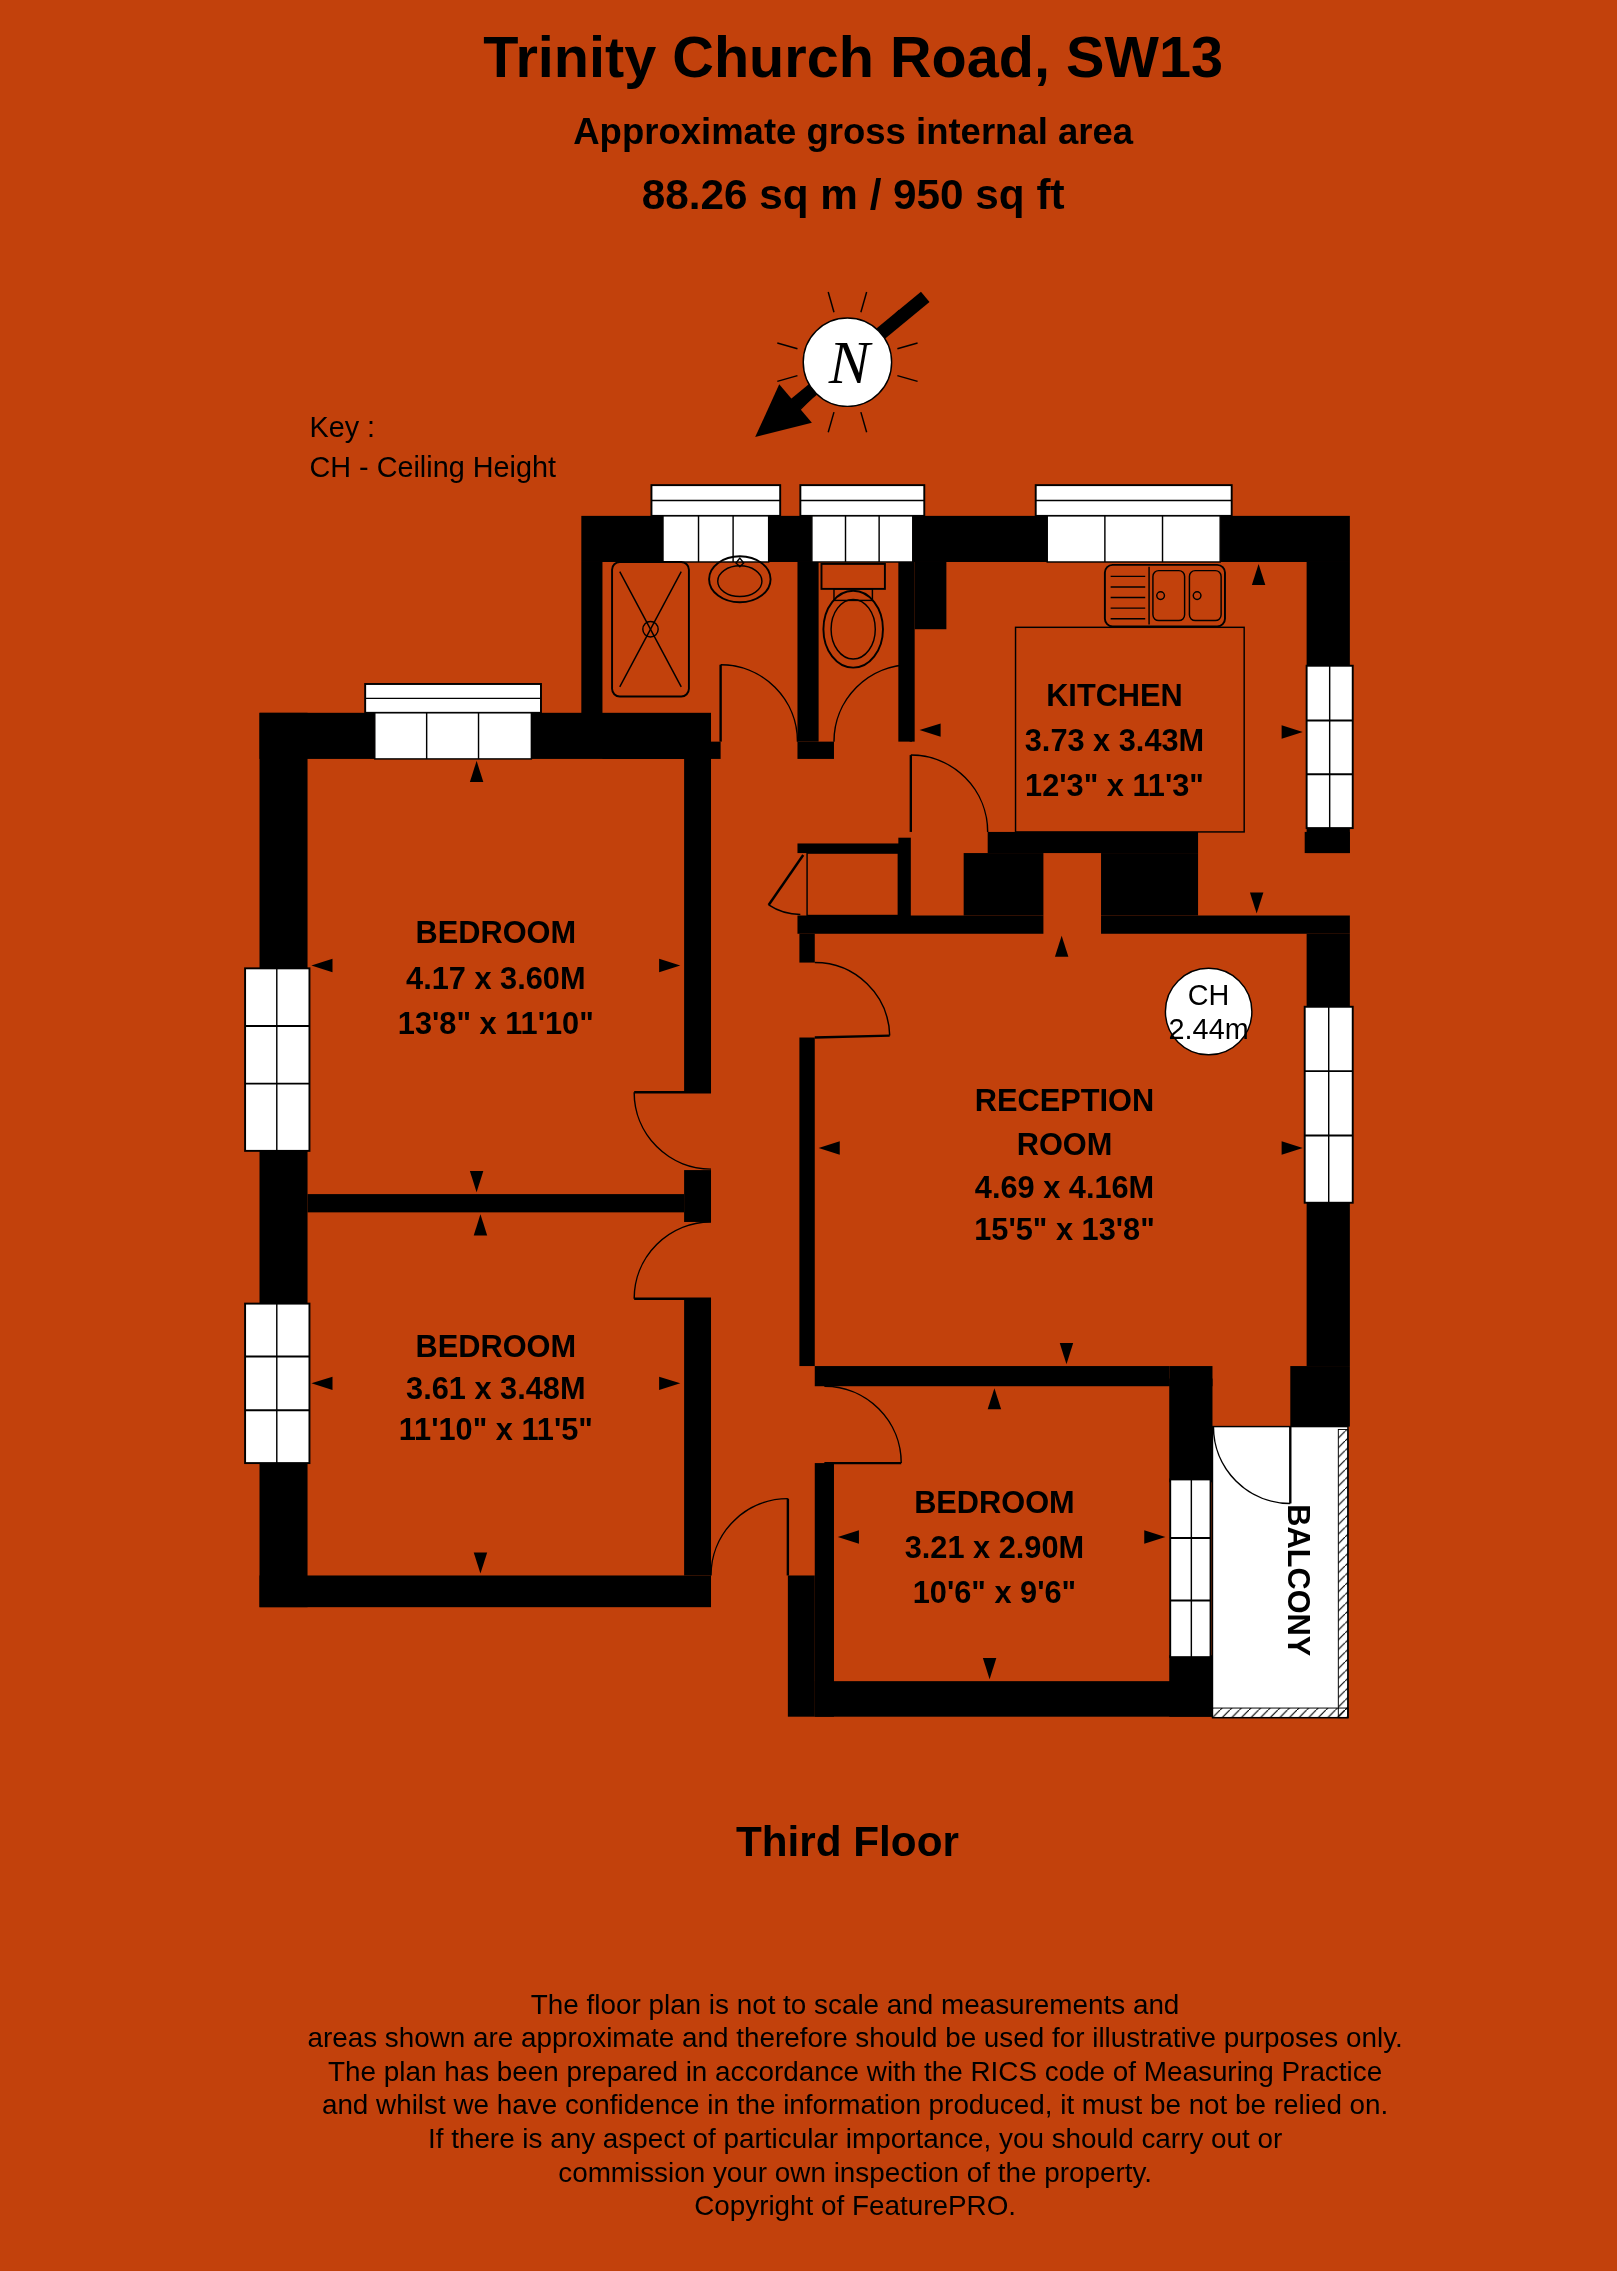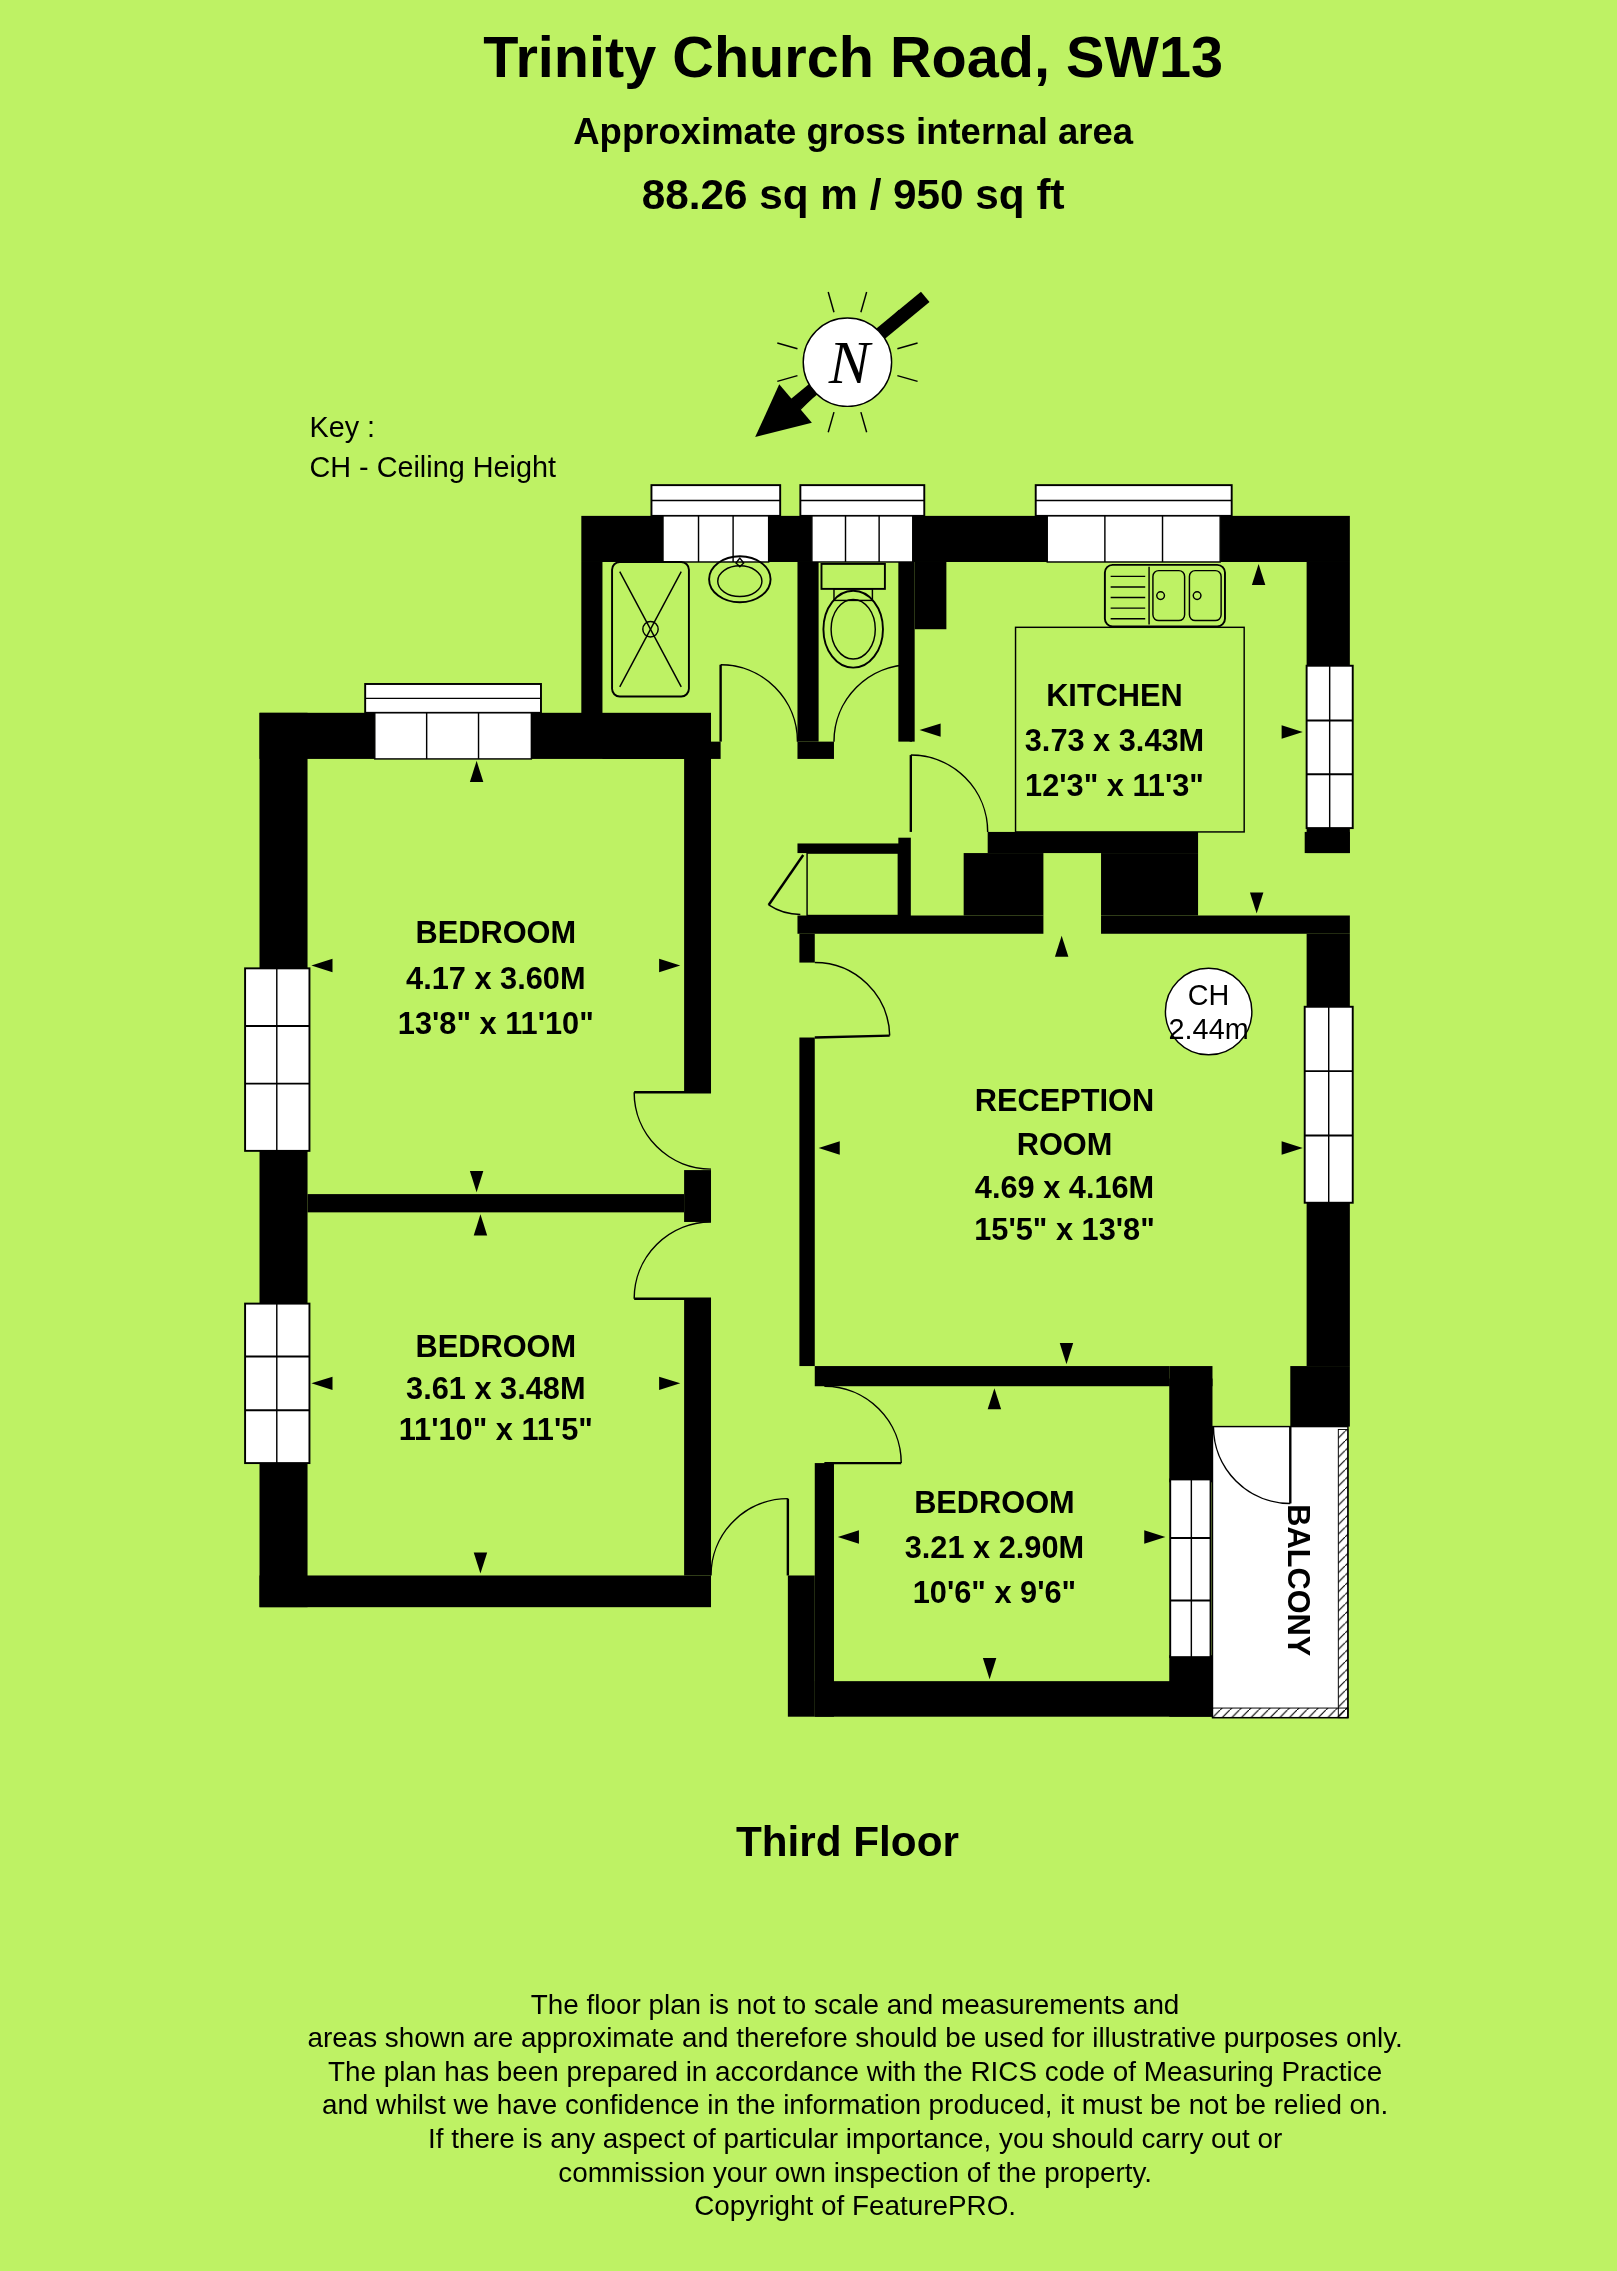--- a/index.html
+++ b/index.html
@@ -1,16 +1,16 @@
 <!DOCTYPE html>
 <html><head>
 <meta charset="utf-8">
 <style>
   html,body{margin:0;padding:0;background:#fff;}
-  .page{width:1618px;height:2271px;position:relative;background:#bef264;overflow:hidden;}
+  .page{width:1618px;height:2271px;position:relative;background:#c2410c;overflow:hidden;}
   svg{display:block;}
   text{fill:#000;}
   .t-title{font:bold 60px "Liberation Sans",sans-serif;}
   .t-sub{font:bold 38px "Liberation Sans",sans-serif;}
   .t-area{font:bold 44px "Liberation Sans",sans-serif;}
   .t-key{font:30px "Liberation Sans",sans-serif;}
   .t-room{font:bold 32px "Liberation Sans",sans-serif;}
   .t-ch{font:30px "Liberation Sans",sans-serif;}
   .t-floor{font:bold 44px "Liberation Sans",sans-serif;}
   .t-foot{font:29px "Liberation Sans",sans-serif;}

